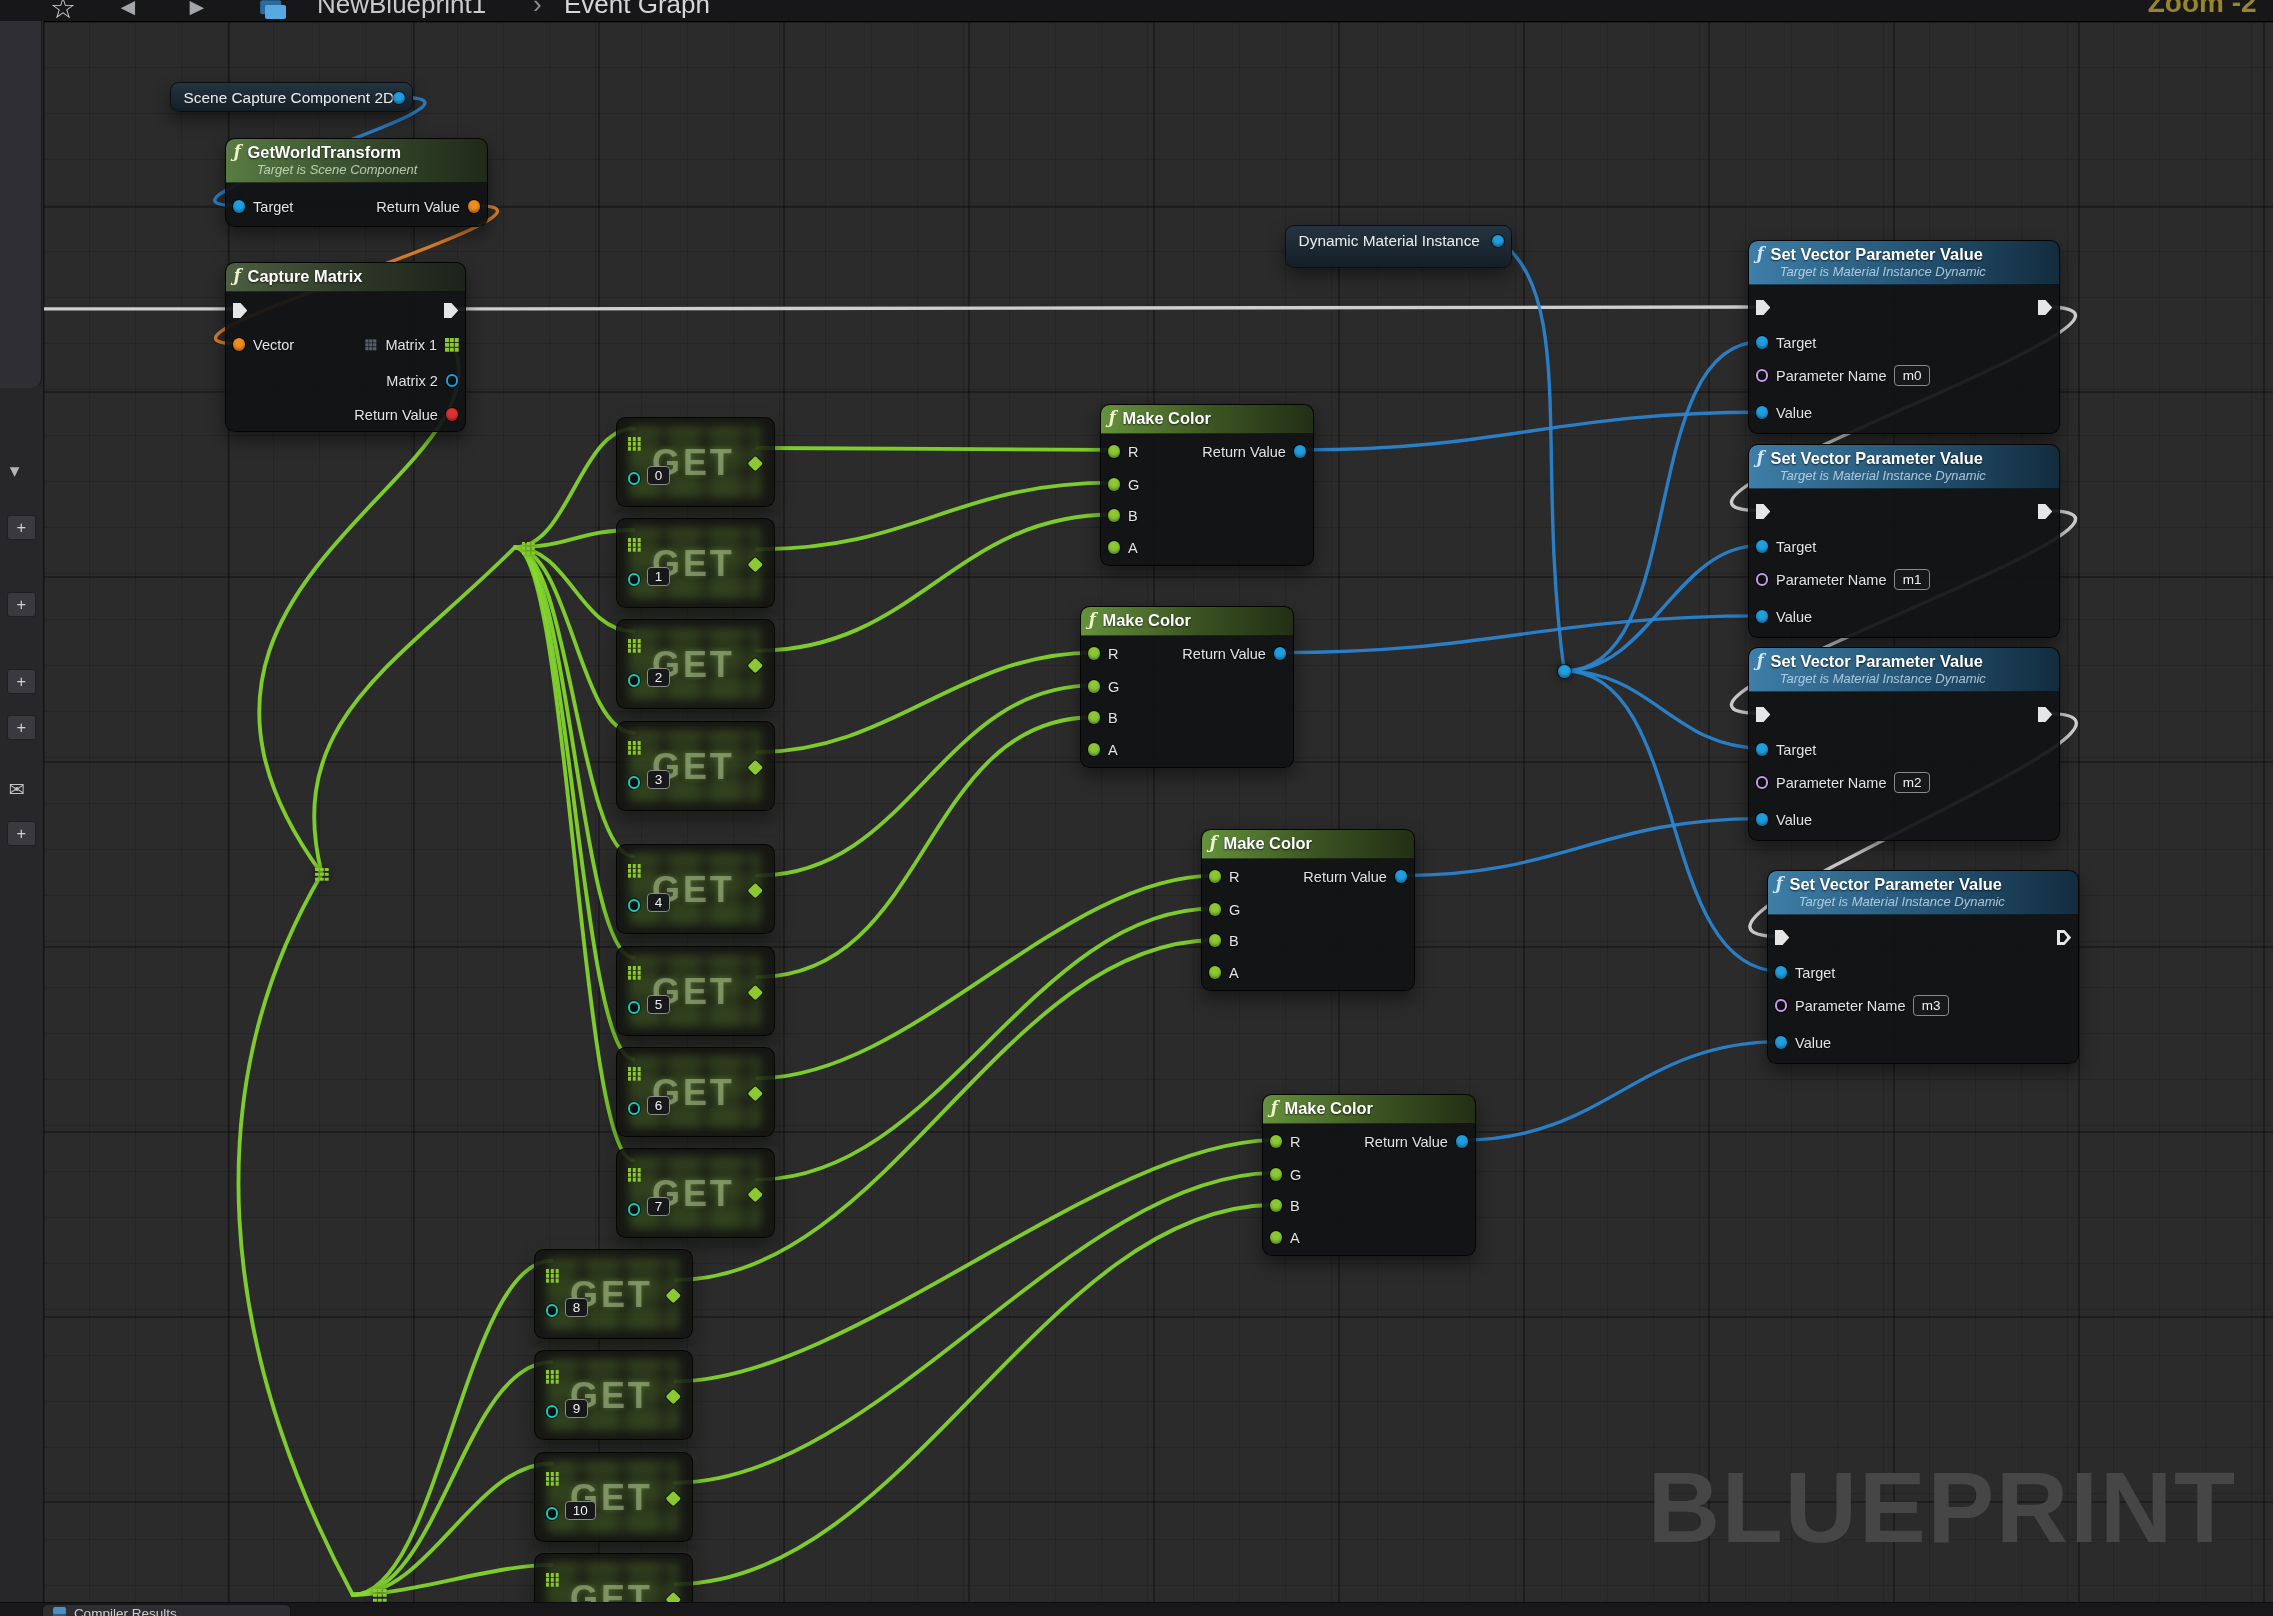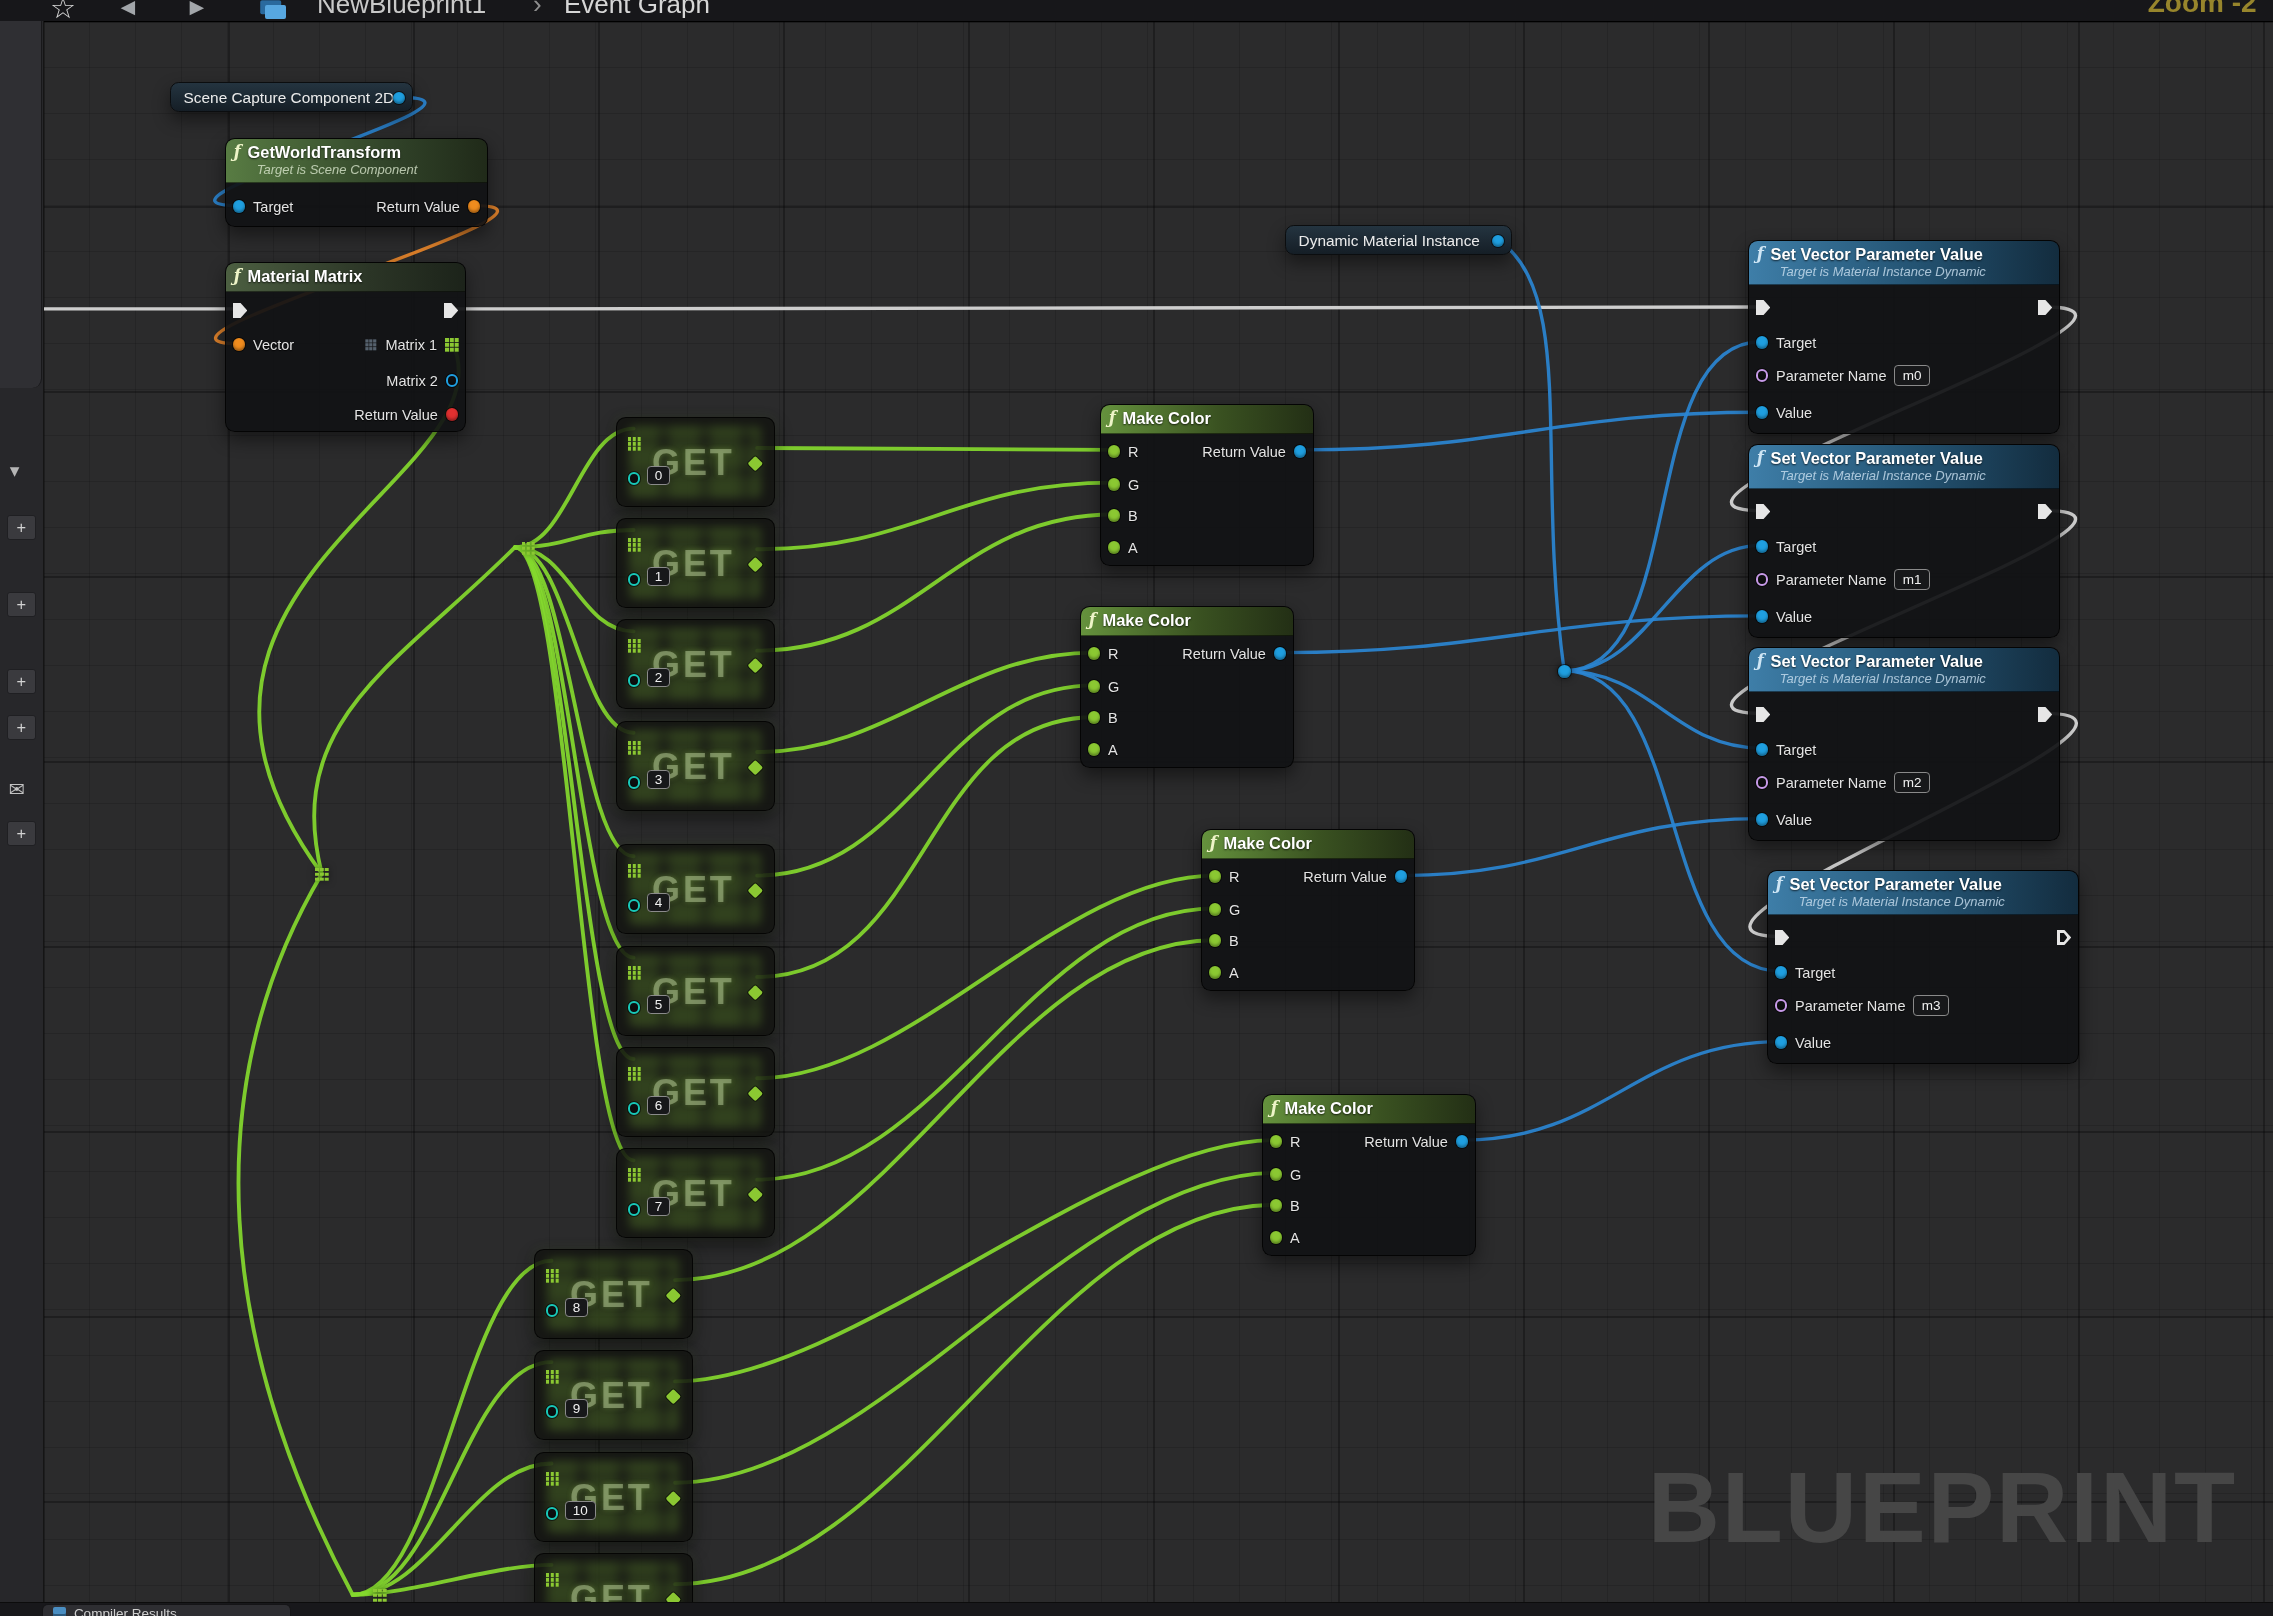--- a/index.html
+++ b/index.html
@@ -132,21 +132,21 @@
     <path d="M 1515 1181 C 1663.05 1181 1695.95 1079 1844 1079" stroke="#2a86d2" stroke-width="3.5" fill="none" stroke-opacity="0.92" stroke-linecap="round"></path>
     <path d="M 1553 249 C 1633 309 1590 475 1620 695" stroke="#2a86d2" stroke-width="3.5" fill="none" stroke-opacity="0.92" stroke-linecap="round"></path>
     <path d="M 1620 695 C 1750 695 1694 354 1824 354" stroke="#2a86d2" stroke-width="3.5" fill="none" stroke-opacity="0.92" stroke-linecap="round"></path>
     <path d="M 1620 695 C 1710 695 1734 565 1824 565" stroke="#2a86d2" stroke-width="3.5" fill="none" stroke-opacity="0.92" stroke-linecap="round"></path>
     <path d="M 1620 695 C 1710 695 1734 775 1824 775" stroke="#2a86d2" stroke-width="3.5" fill="none" stroke-opacity="0.92" stroke-linecap="round"></path>
     <path d="M 1620 695 C 1750 695 1714 1006 1844 1006" stroke="#2a86d2" stroke-width="3.5" fill="none" stroke-opacity="0.92" stroke-linecap="round"></path>
   </svg>
 <div id="node-layer"><div class="node varnode" style="left: 170px; top: 82px; width: 243px; height: 30px;">
       <span class="varlabel">Scene Capture Component 2D</span>
       <span class="pin pc abs" style="color: rgb(31, 159, 224); right: 6.8px; top: 8.7px;"></span>
-    </div><div class="node varnode" style="left: 1285px; top: 225px; width: 227px; height: 30px;">
+    </div><div class="node varnode" style="left: 1285px; top: 225px; width: 227px; height: 43px;">
       <span class="varlabel">Dynamic Material Instance</span>
       <span class="pin pc abs" style="color: rgb(31, 159, 224); right: 6.8px; top: 8.7px;"></span>
     </div><div class="node" style="left: 225px; top: 138px; width: 263px; height: 89px;">
       <div class="nhead hgreen2">
         <div class="hline">
           <span class="fnicon">ƒ</span>
           <span class="ntitle">GetWorldTransform</span>
         </div>
         <span class="nsub">Target is Scene Component</span>
       </div>
@@ -155,21 +155,21 @@
         <span class="plabel">Target</span>
       </div>
       <div class="prow right" style="top: 57px;">
         <span class="pin pc" style="color: rgb(240, 140, 30);"></span>
         <span class="plabel">Return Value</span>
       </div>
     </div><div class="node" style="left: 225px; top: 262px; width: 241px; height: 170px;">
       <div class="nhead hgray">
         <div class="hline">
           <span class="fnicon">ƒ</span>
-          <span class="ntitle">Material Matrix</span>
+          <span class="ntitle">Capture Matrix</span>
         </div>
       </div>
       <div class="prow left" style="top: 37px;">
         <span class="pin pe"></span>
       </div>
       <div class="prow right" style="top: 37px;">
         <span class="pin pe"></span>
       </div>
       <div class="prow left" style="top: 71px;">
         <span class="pin pc" style="color: rgb(240, 140, 30);"></span>

